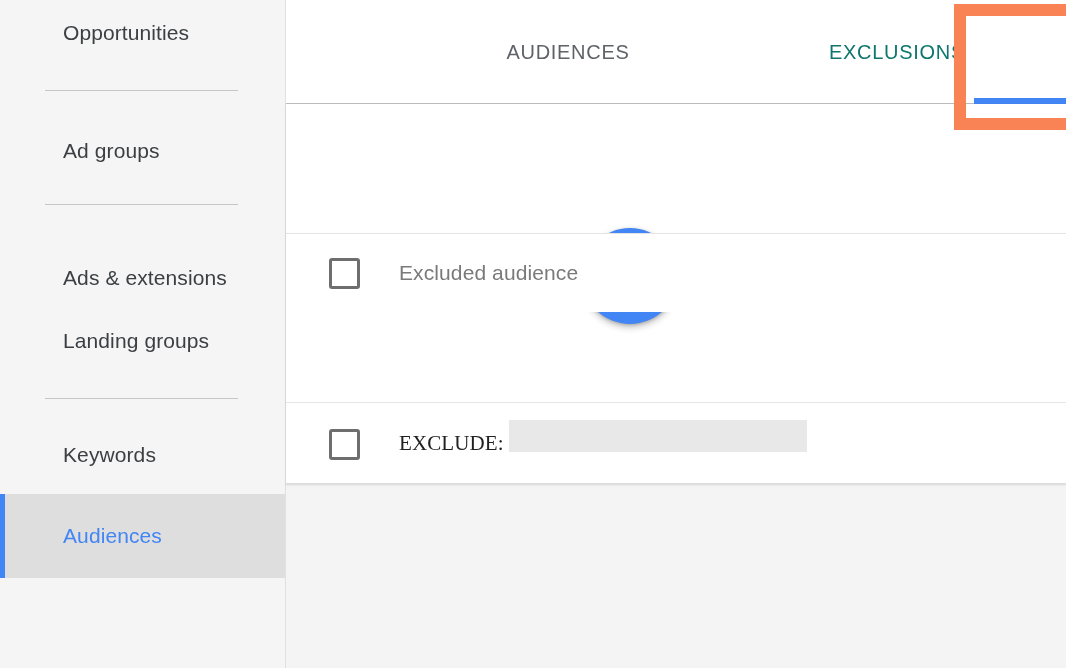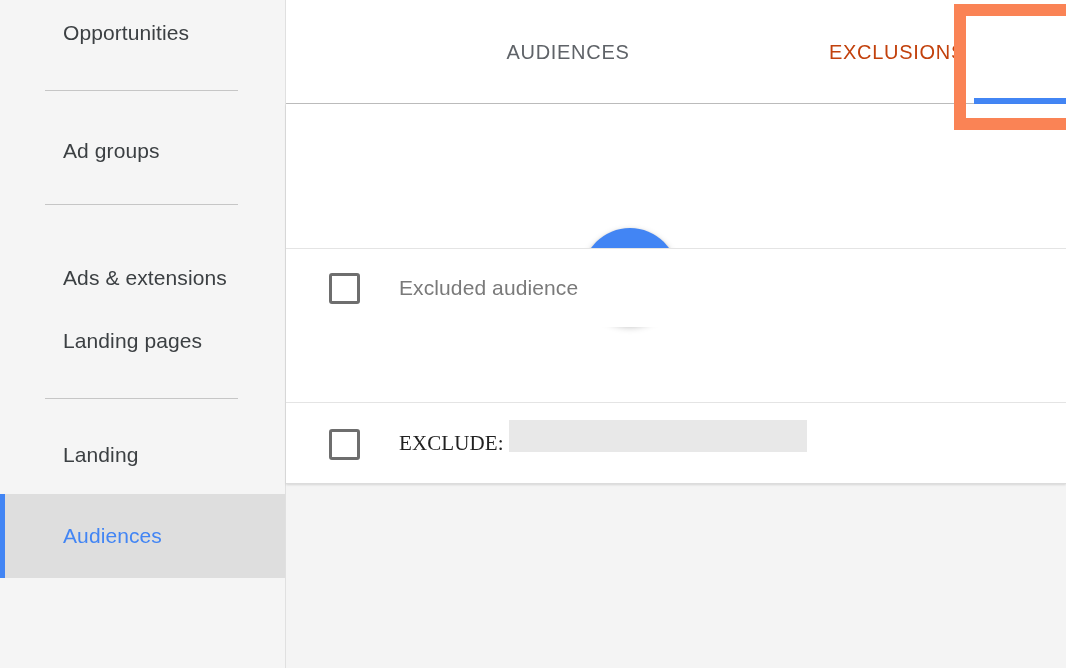--- a/index.html
+++ b/index.html
@@ -107,21 +107,21 @@
     display: flex;
     align-items: center;
     justify-content: center;
     font-size: 20px;
     letter-spacing: 0.7px;
     color: #5f6368;
     cursor: pointer;
     user-select: none;
   }
   .tab.active {
-    color: #c2410c;
+    color: #0f766e;
     text-align: right;
   }
   #tab-audiences { left: 122px; width: 320px; }
   #tab-exclusions { left: 442px; width: 338px; }
   #tab-indicator {
     position: absolute;
     left: 688px;
     top: 98px;
     width: 322px;
     height: 6px;
@@ -249,27 +249,27 @@
       <span class="nav-label">Ad groups</span>
     </div>
 
     <div class="nav-divider" id="div-1" style="top: 204px;"></div>
 
     <div class="nav-item" id="nav-2" style="top: 255px; height: 46px;">
       <span class="nav-label">Ads &amp; extensions</span>
     </div>
 
     <div class="nav-item" id="nav-3" style="top: 318px; height: 46px;">
-      <span class="nav-label">Landing pages</span>
+      <span class="nav-label">Landing groups</span>
     </div>
 
     <div class="nav-divider" id="div-2" style="top: 398px;"></div>
 
     <div class="nav-item" id="nav-4" style="top: 432px; height: 46px;">
-      <span class="nav-label">Landing</span>
+      <span class="nav-label">Keywords</span>
     </div>
 
     <div class="nav-item selected" id="nav-5" style="top: 494px; height: 84px;">
       <span class="nav-label">Audiences</span>
     </div>
 
 
   </nav>
   <div id="sidebar-edge"></div>
 
@@ -285,21 +285,21 @@
       <div id="tab-indicator"></div>
     </div>
 
     <div id="content-card">
 
       <button id="fab">
         <span class="plus-h"></span>
         <span class="plus-v"></span>
       </button>
 
-      <div class="row" id="row-0" style="top: 144px; height: 79px;">
+      <div class="row" id="row-0" style="top: 129px; height: 79px;">
         <span class="checkbox" style="top: 24px;"></span>
         <span class="row-label muted">Excluded audience</span>
       </div>
 
 
       <div class="row" id="row-2" style="top: 298px; height: 82px; font-family: Liberation Serif, serif;">
         <span class="checkbox" style="top: 26px;"></span>
         <span class="row-label">EXCLUDE:</span>
         <span id="redaction-block"></span>
       </div>

